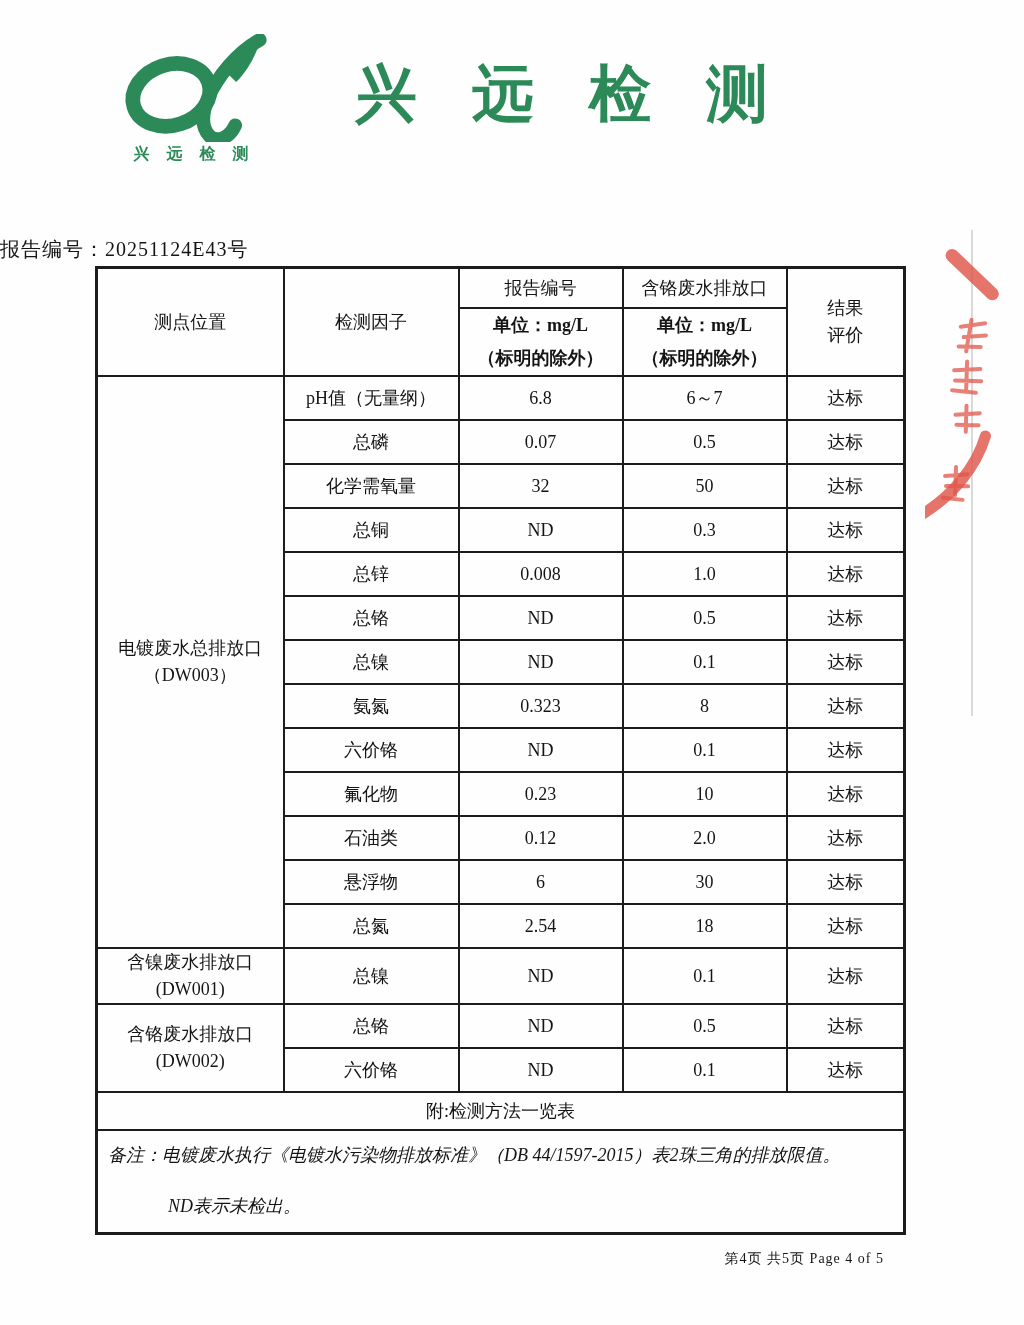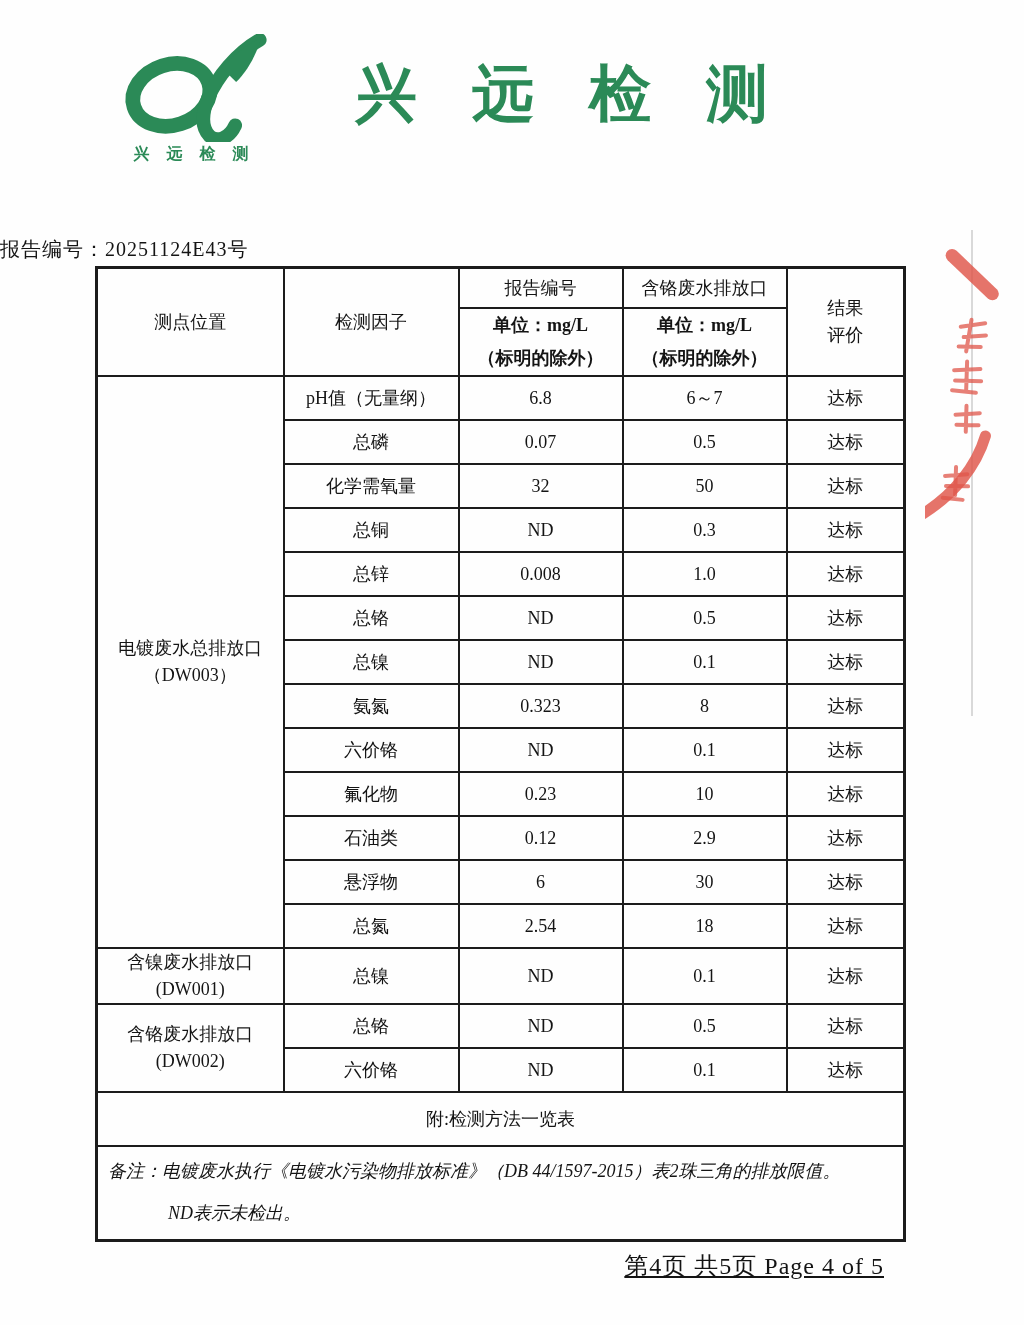--- a/index.html
+++ b/index.html
@@ -77,38 +77,37 @@
   }
   .main-table thead tr.top-row th{height:40px;}
   .main-table thead tr.unit-row th{height:68px;}
   .unit-cell div{line-height:1.85;font-weight:bold;}
   .eval-head div{line-height:1.5;}
   .main-table tbody td{height:44px;}
   .main-table tbody tr.tall td{height:55px;}
   .loc-cell div{line-height:1.5;}
   .appendix-cell{
     text-align:center;
-    padding:14px 8px !important;
+    padding:6px 8px !important;
     height:24px !important;
   }
   .note-cell{
     text-align:left !important;
     padding:12px 10px 14px 10px !important;
     height:auto !important;
     font-style:italic;
   }
-  .note-line2{margin-top:18px;padding-left:60px;}
+  .note-line2{margin-top:27px;padding-left:60px;}
 
   
   .page-footer{
     position:absolute;left:0;top:1250px;width:884px;
     text-align:right;
-    font-size:24px;
+    font-size:14px;
     letter-spacing:1px;
-    text-decoration:underline;
   }
 
   
   .edge-line{
     position:absolute;left:971px;top:230px;width:2px;height:486px;
     background:#d9d9d9;
   }
   .stamp{position:absolute;left:925px;top:232px;}
 </style>
 </head>
@@ -221,21 +220,21 @@
         </tr>
         <tr>
           <td>氟化物</td>
           <td>0.23</td>
           <td>10</td>
           <td>达标</td>
         </tr>
         <tr>
           <td>石油类</td>
           <td>0.12</td>
-          <td>2.9</td>
+          <td>2.0</td>
           <td>达标</td>
         </tr>
         <tr>
           <td>悬浮物</td>
           <td>6</td>
           <td>30</td>
           <td>达标</td>
         </tr>
         <tr>
           <td>总氮</td>

